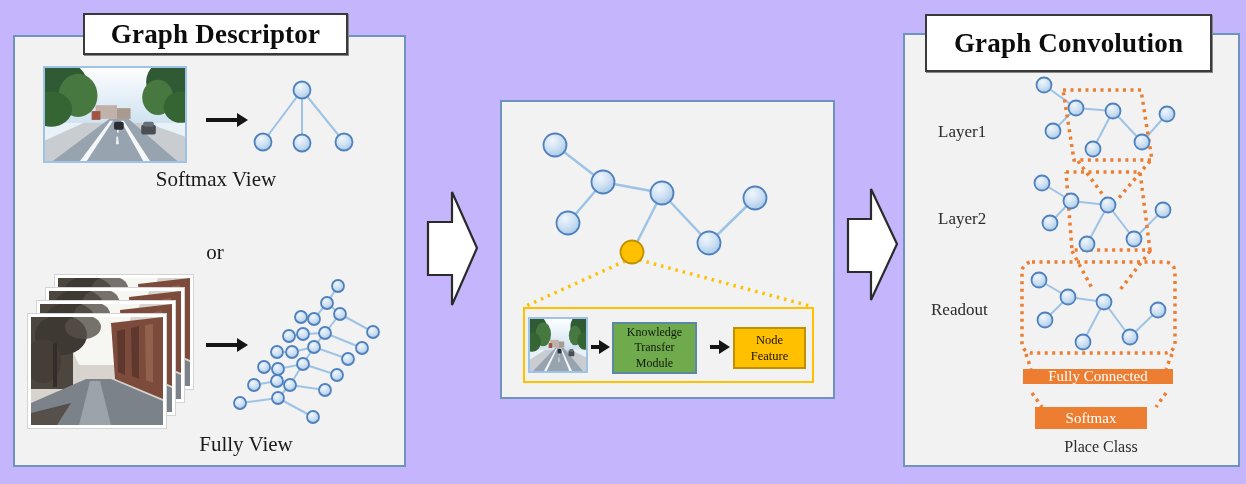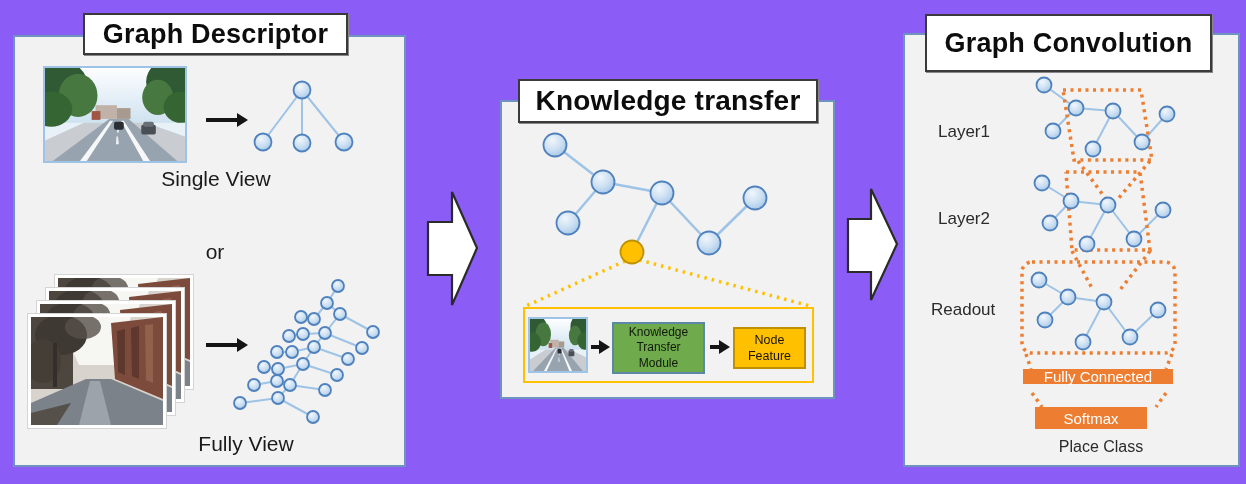--- a/index.html
+++ b/index.html
@@ -1,17 +1,17 @@
 <!DOCTYPE html>
 <html><head>
 <meta charset="utf-8">
 <style>
   html,body{margin:0;padding:0;background:#ffffff;}
-  .canvas{position:relative;width:1246px;height:484px;background:#8b5cf6;overflow:hidden;
-          font-family:Liberation Sans, sans-serif;}
+  .canvas{position:relative;width:1246px;height:484px;background:#c4b5fd;overflow:hidden;
+          font-family:Liberation Serif, serif;}
   .panel{position:absolute;background:#F2F2F2;border:2px solid #6E93BF;box-sizing:border-box;}
   .title-box{position:absolute;background:#ffffff;border:2.5px solid #3A3A3A;box-sizing:border-box;
              display:flex;align-items:center;justify-content:center;z-index:30;
              box-shadow:1px 1px 0 #888;}
   .title-box span{font-weight:bold;color:#0d0d0d;letter-spacing:.2px;}
   .lbl{position:absolute;color:#1a1a1a;text-align:center;z-index:20;}
   .lbl-lg{font-size:21px;}
   .layer-lbl{position:absolute;font-size:17px;color:#2b2b2b;z-index:20;}
   .photo{position:absolute;border:2px solid #9DC3E6;box-sizing:border-box;background:#dfe8f0;z-index:15;overflow:hidden;}
   .photo svg{display:block;width:100%;height:100%;}
@@ -91,21 +91,21 @@
   <div class="panel" style="left:13px;top:35px;width:393px;height:432px;"></div>
   <div class="title-box" style="left:83px;top:13px;width:265px;height:42px;">
     <span style="font-size:27px;">Graph Descriptor</span>
   </div>
 
   <div class="photo" style="left:43px;top:66px;width:144px;height:97px;">
     <svg viewBox="0 0 144 95" preserveAspectRatio="none">
         <use href="#sceneDay"></use>
       </svg>
   </div>
-  <div class="lbl lbl-lg" style="left:120px;top:167px;width:192px;">Single View</div>
+  <div class="lbl lbl-lg" style="left:120px;top:167px;width:192px;">Softmax View</div>
   <div class="lbl lbl-lg" style="left:165px;top:240px;width:100px;">or</div>
 
   <div class="stack-wrap" style="left:28px;top:275px;width:162px;height:152px;">
     <div class="stack-photo" style="left:27px;top:0;z-index:1;">
       <svg viewBox="0 0 132 108" preserveAspectRatio="none">
           <use href="#sceneDark"></use>
         </svg>
       </div>
     <div class="stack-photo" style="left:18px;top:13px;z-index:2;">
       <svg viewBox="0 0 132 108" preserveAspectRatio="none">
@@ -119,31 +119,28 @@
       </div>
     <div class="stack-photo" style="left:0;top:39px;z-index:4;">
       <svg viewBox="0 0 132 108" preserveAspectRatio="none">
           <use href="#sceneDark"></use>
         </svg>
       </div>
   </div>
   <div class="lbl lbl-lg" style="left:150px;top:432px;width:192px;">Fully View</div>
 
   <div class="panel" style="left:500px;top:100px;width:335px;height:299px;"></div>
-  <div class="title-box" style="left:518px;top:79px;width:300px;height:44px;">
-    <span style="font-size:28px;">Knowledge transfer</span>
-  </div>
 
   <div class="gold-outline-box" style="left:523px;top:307px;width:291px;height:76px;"></div>
   <div class="photo" style="left:528px;top:317px;width:60px;height:56px;">
     <svg viewBox="0 0 144 95" preserveAspectRatio="none">
         <use href="#sceneDay"></use>
       </svg>
   </div>
-  <div class="module-box green-box multiline" style="left:612px;top:322px;width:93px;height:52px;">Knowledge
+  <div class="module-box green-box multiline" style="left:612px;top:322px;width:85px;height:52px;">Knowledge
 Transfer
 Module</div>
   <div class="module-box node-feature-box multiline" style="left:733px;top:327px;width:73px;height:42px;">Node
 Feature</div>
 
   <div class="panel" style="left:903px;top:33px;width:337px;height:434px;"></div>
   <div class="title-box" style="left:925px;top:14px;width:287px;height:58px;">
     <span style="font-size:27px;">Graph Convolution</span>
   </div>
 

